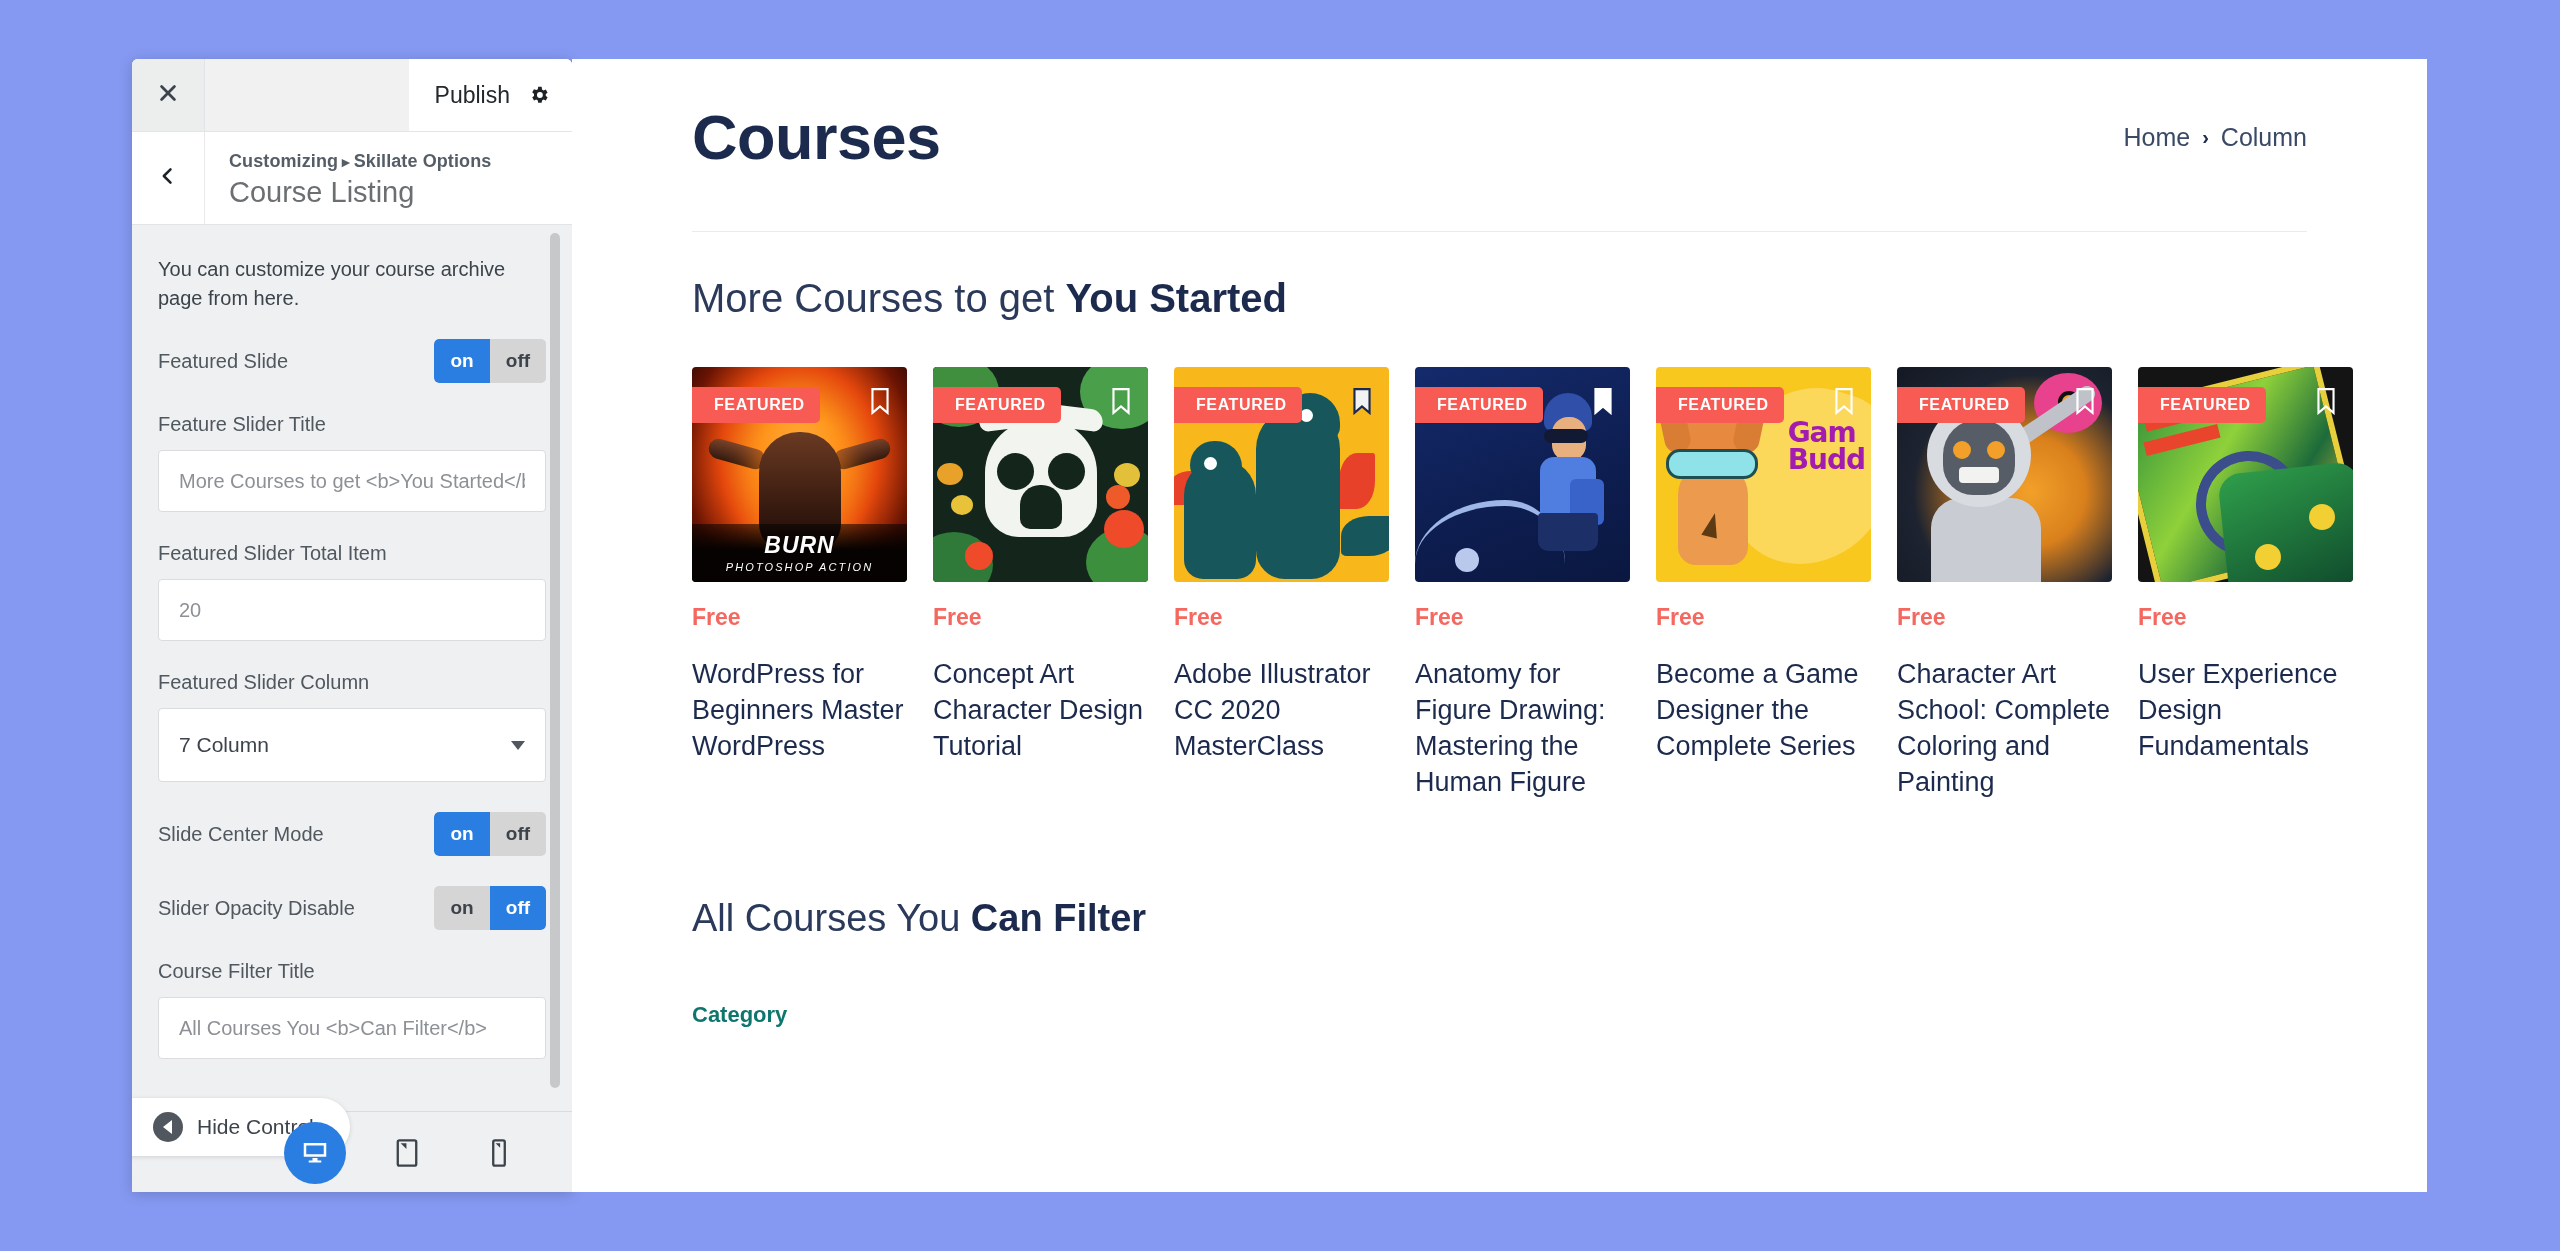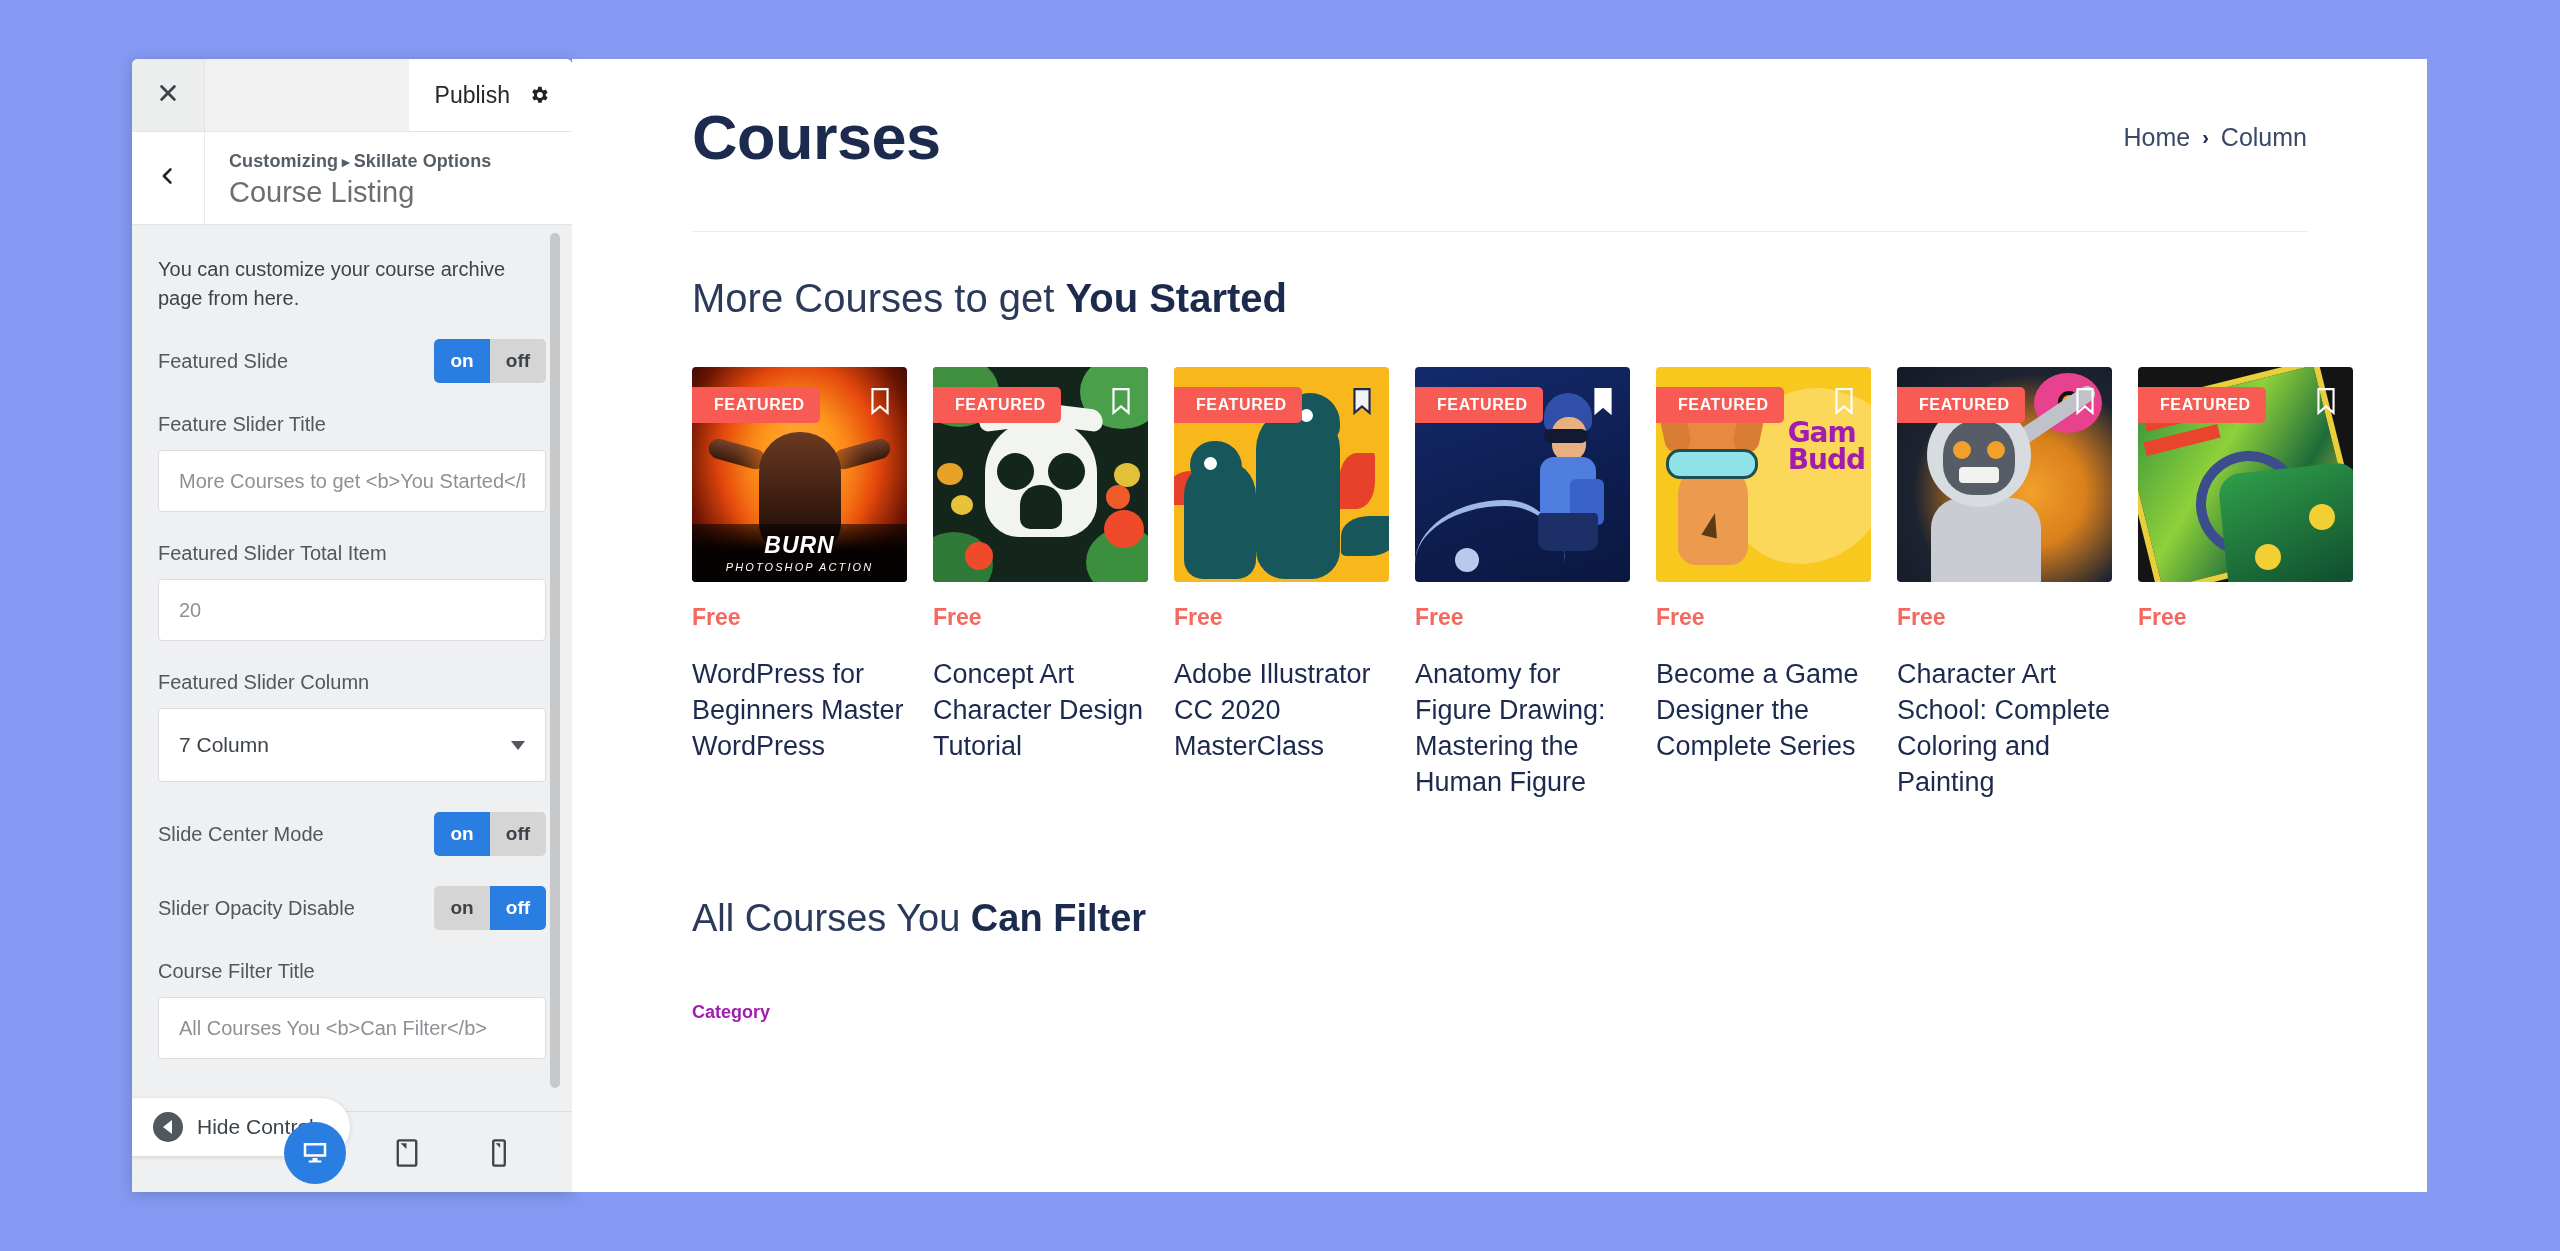--- a/index.html
+++ b/index.html
@@ -380,23 +380,23 @@
 
   .pv-filter-title {
     margin: 96px 120px 0 120px;
     font-size: 38px;
     color: #2b3a5b;
     font-weight: normal;
   }
   .pv-filter-title b { color: #1c2a4d; font-weight: bold; }
   .pv-category {
     margin: 62px 120px 0 120px;
-    font-size: 18px;
+    font-size: 22px;
     font-weight: bold;
-    color: #a21caf;
+    color: #0f766e;
   }
 
   
   .art { position:absolute; inset:0; }
 
   
   .art1 { background: radial-gradient(ellipse at 50% 42%, #ffdf6e 0%, #ff9b1e 26%, #e5480d 52%, #6a1403 76%, #140403 100%); font-style: italic; }
   .art1 .fig {
     position:absolute; left:50%; top:30%; transform:translateX(-50%);
     width:82px; height:120px; border-radius:40px 40px 28px 28px;
@@ -825,20 +825,21 @@
               <div class="lamp b"></div>
           </div>
           <div class="badge">FEATURED</div>
           <div class="bookmark">
             <svg viewBox="0 0 20 26" fill="none" stroke="#ffffff" stroke-width="2">
                 <path d="M3 2h14v22l-7-6-7 6z"></path>
               </svg>
           </div>
         </div>
         <div class="price">Free</div>
+        <div class="c-title">User Experience Design Fundamentals</div>
       </div>
 
     </div>
 
     <h2 class="pv-filter-title"><span>All Courses You </span><b>Can Filter</b></h2>
 
     <div class="pv-category">Category</div>
 
   </div>
 </div>

